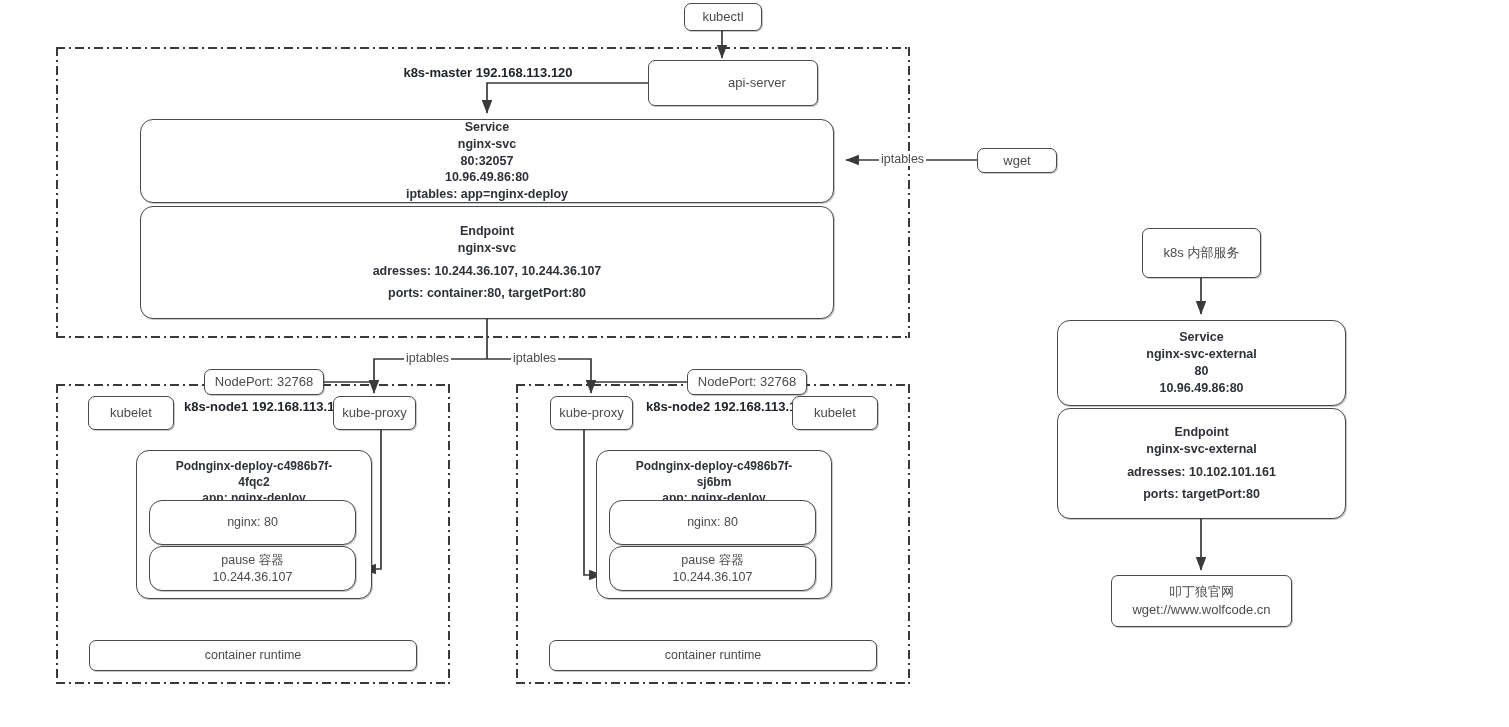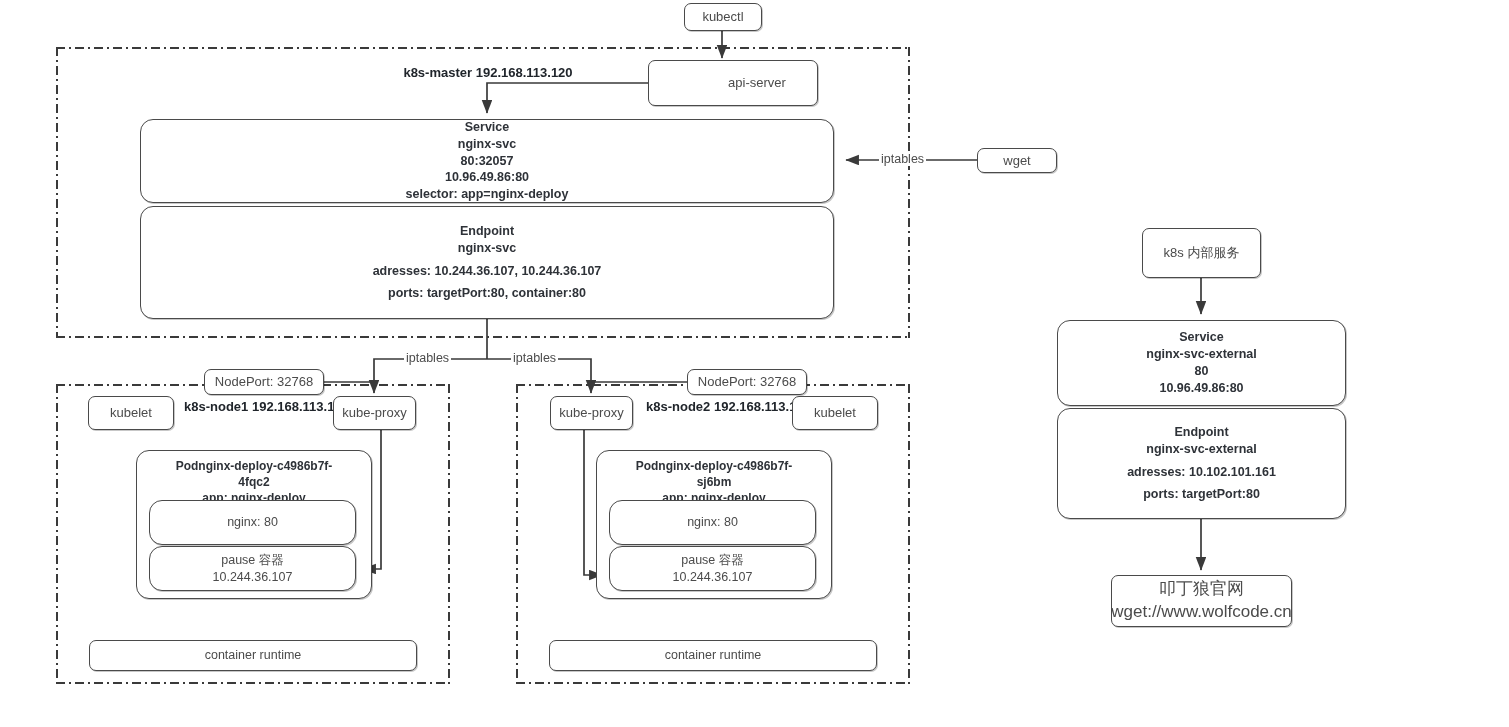--- a/index.html
+++ b/index.html
@@ -133,30 +133,30 @@
   <div class="plain-label" style="left:398px; top:64px; width:180px;">
     <span class="ln">k8s-master</span>
     <span class="ln">192.168.113.120</span>
   </div>
 
   <div class="box sq bold" style="left:140px; top:119px; width:694px; height:84px; font-size:12.5px;">
     <span class="ln bline">Service</span>
     <span class="ln bline">nginx-svc</span>
     <span class="ln bline">80:32057</span>
     <span class="ln bline">10.96.49.86:80</span>
-    <span class="ln bline">selector: app=nginx-deploy</span>
+    <span class="ln bline">iptables: app=nginx-deploy</span>
   </div>
 
   <div class="box sq bold" style="left:140px; top:206px; width:694px; height:113px; font-size:12.5px;">
     <span class="ln bline">Endpoint</span>
     <span class="ln bline">nginx-svc</span>
     <div class="spacer"></div>
     <span class="ln bline">adresses: 10.244.36.107, 10.244.36.107</span>
     <div class="spacer"></div>
-    <span class="ln bline">ports: targetPort:80, container:80</span>
+    <span class="ln bline">ports: container:80, targetPort:80</span>
   </div>
 
   <div class="edge-label" style="left:404px; top:351px;">iptables</div>
   <div class="edge-label" style="left:511px; top:351px;">iptables</div>
 
   <div class="box" style="left:204px; top:369px; width:120px; height:26px;">
     <span class="ln">NodePort: 32768</span>
   </div>
 
   <div class="plain-label" style="left:184px; top:398px; width:160px;">
@@ -236,18 +236,18 @@
 
   <div class="box sq bold" style="left:1057px; top:408px; width:289px; height:111px; font-size:12.5px;">
     <span class="ln bline">Endpoint</span>
     <span class="ln bline">nginx-svc-external</span>
     <div class="spacer"></div>
     <span class="ln bline">adresses: 10.102.101.161</span>
     <div class="spacer"></div>
     <span class="ln bline">ports: targetPort:80</span>
   </div>
 
-  <div class="box" style="left:1111px; top:575px; width:181px; height:52px; font-size:17px;">
+  <div class="box" style="left:1111px; top:575px; width:181px; height:52px; font-size:13px;">
     <span class="ln">叩丁狼官网</span>
     <span class="ln">wget://www.wolfcode.cn</span>
   </div>
 
 </div>
 
 </body></html>

